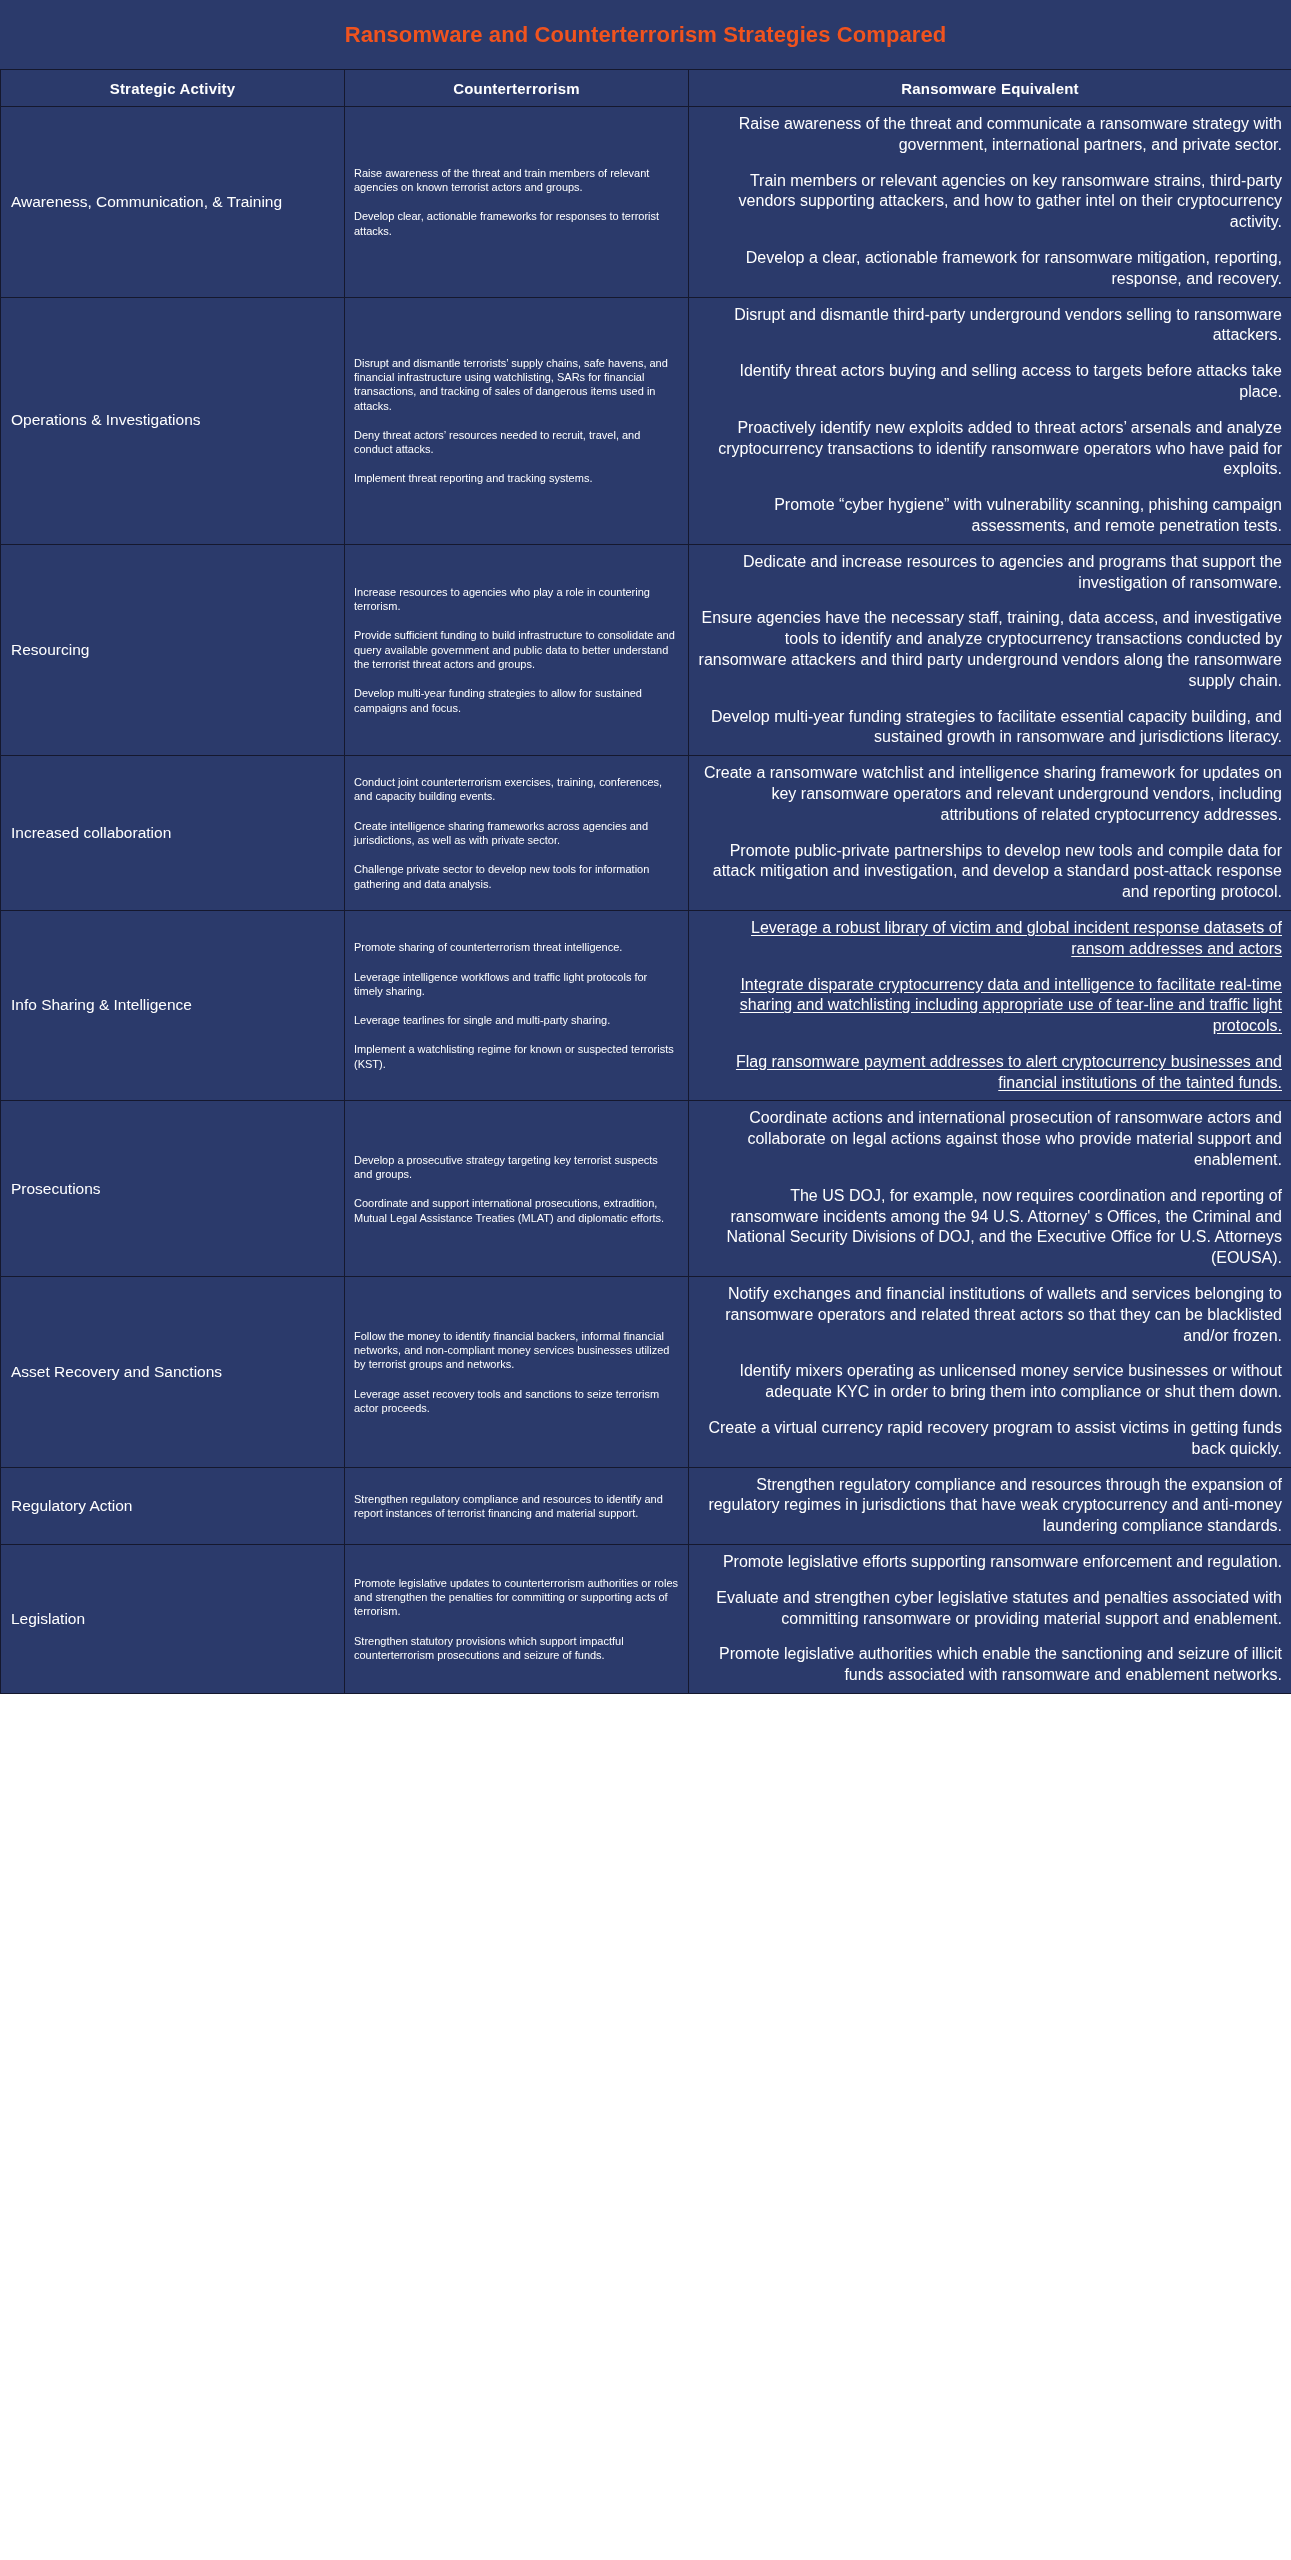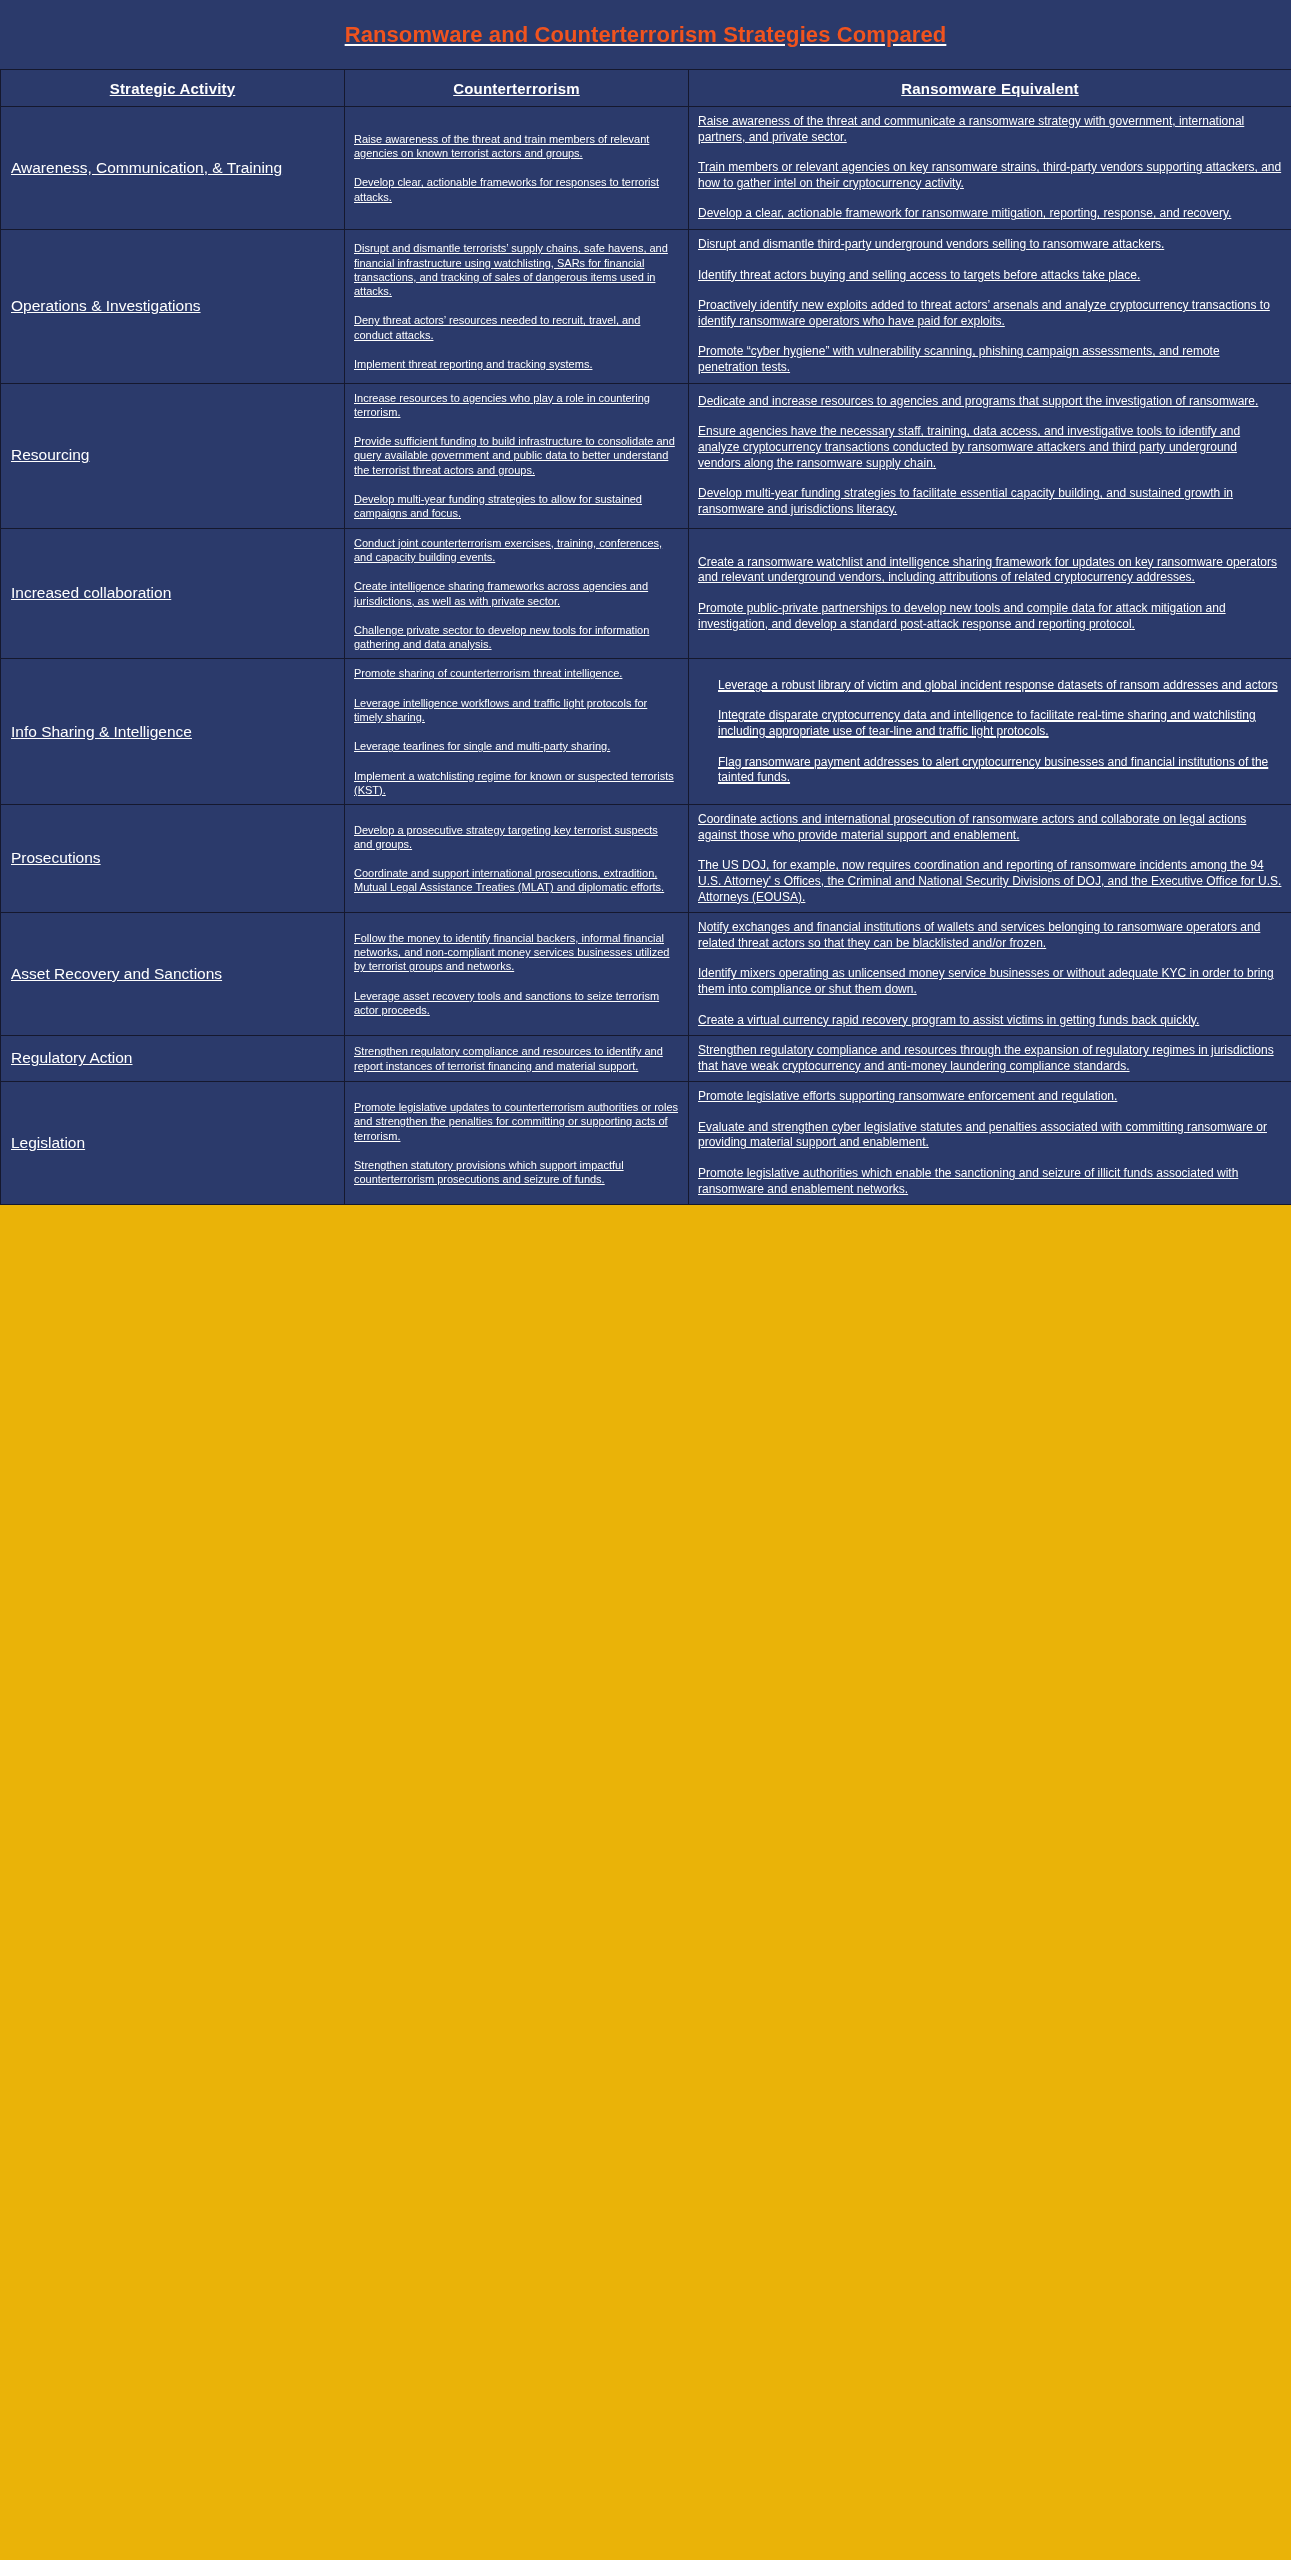--- a/index.html
+++ b/index.html
@@ -9,25 +9,24 @@
   }
   body {
     width: 1291px;
     font-family: "Liberation Sans", sans-serif;
     color: #ffffff;
     -webkit-font-smoothing: antialiased;
   }
   .page {
     width: 1291px;
     min-height: 2560px;
-    background: #eab308;
+    background: #ffffff;
     box-sizing: border-box;
     display: flex;
     flex-direction: column;
-    text-decoration: underline;
   }
   .title-bar {
     height: 69px;
     display: flex;
     align-items: center;
     justify-content: center;
     background: #2b3a6b;
     flex: 0 0 auto;
   }
   .title-bar .title {
@@ -71,24 +70,25 @@
   }
   td.ct {
     padding: 7px 9px 7px 9px;
     font-size: 11px;
     line-height: 1.30;
     vertical-align: top;
     color: #ffffff;
   }
   td.rw {
     padding: 7px 9px 7px 9px;
-    font-size: 12px;
+    font-size: 16px;
     line-height: 1.30;
     vertical-align: middle;
     color: #ffffff;
+    text-align: right;
   }
   td.ct p, td.rw p {
     margin: 0 0 15px 0;
   }
   td.ct p:last-child, td.rw p:last-child {
     margin-bottom: 0;
   }
   td.rw.underlined p {
     text-decoration: underline;
     text-underline-offset: 2px;

